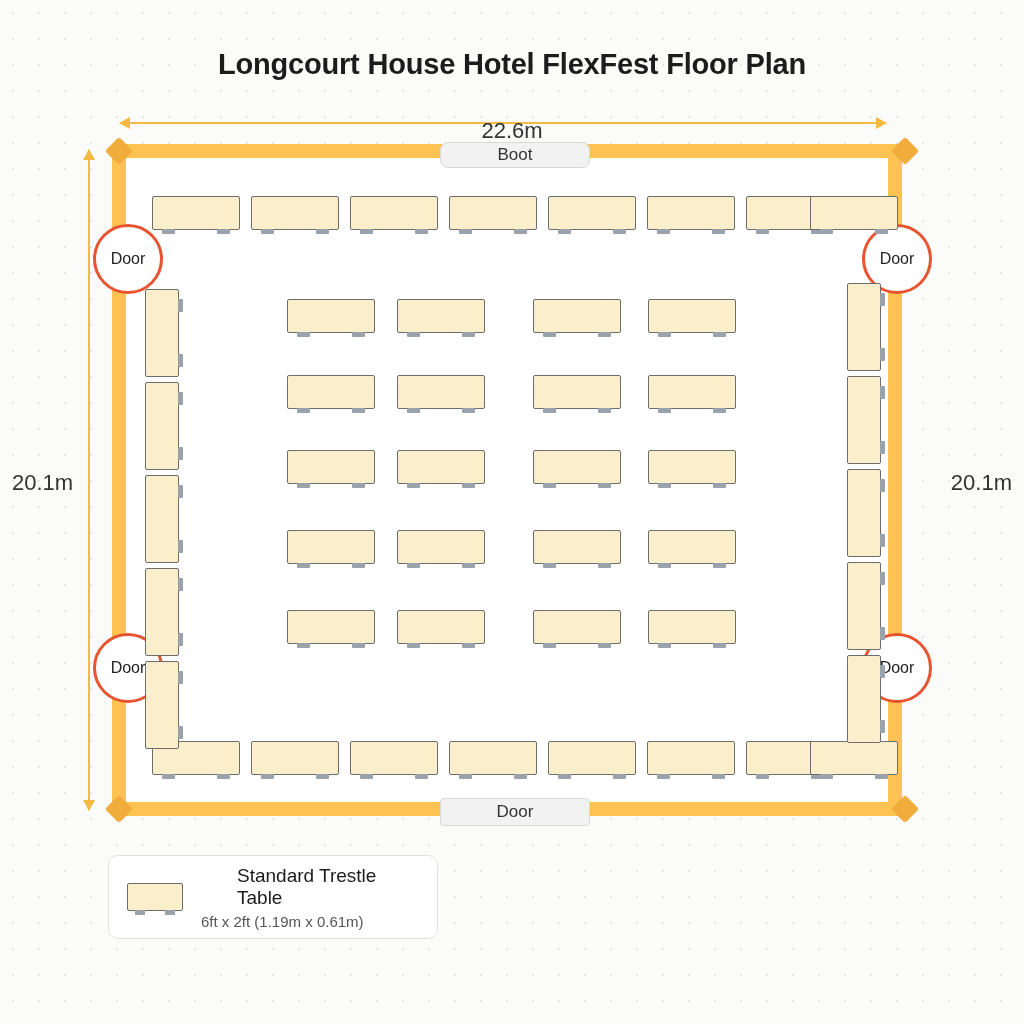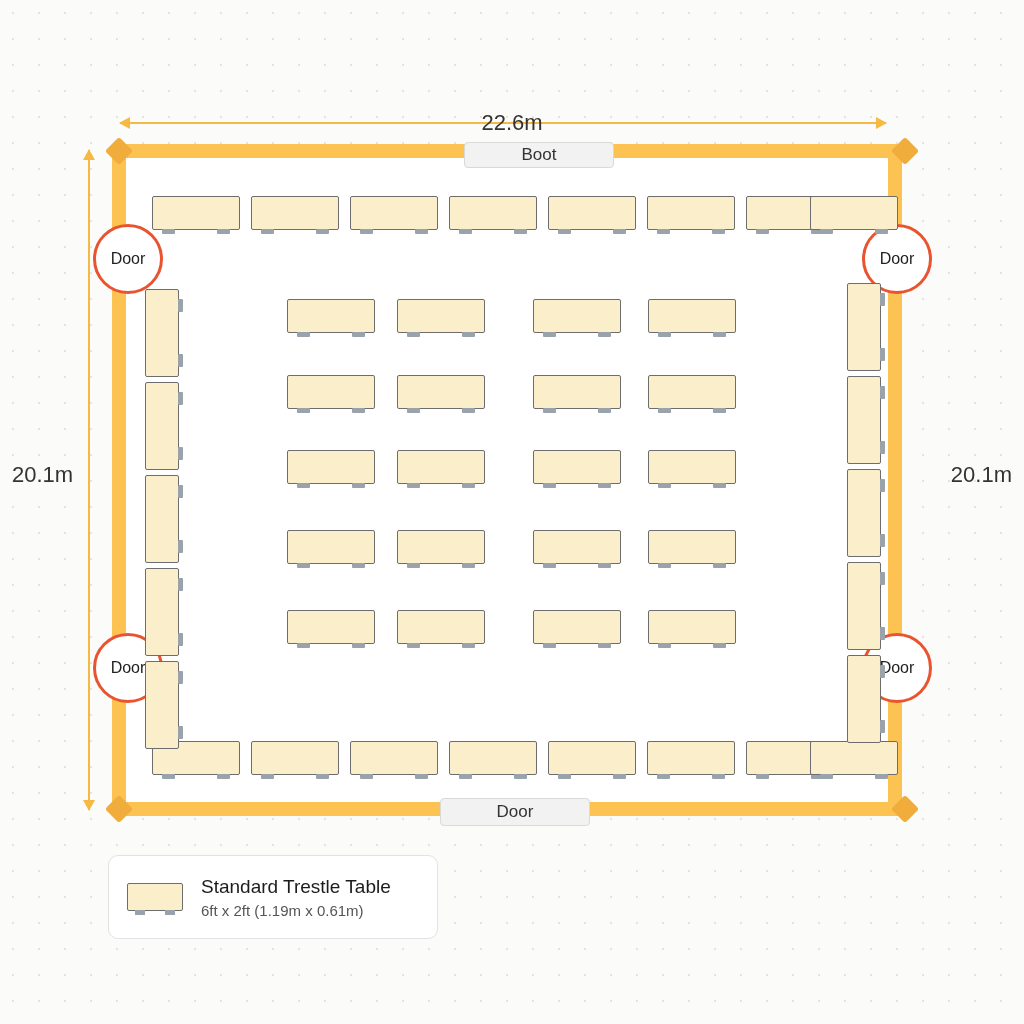--- a/index.html
+++ b/index.html
@@ -71,20 +71,21 @@
     border-right: 6px solid transparent;
   }
   .dim-left::before { top: -1px; border-bottom: 11px solid #f5b944; }
   .dim-left::after  { bottom: -1px; border-top: 11px solid #f5b944; }
 
   .dim-label {
     position: absolute;
     font-size: 22px;
     color: #333;
     white-space: nowrap;
+    margin-top: 8px;
   }
   .dim-label.top   { left: 0; top: 110px; width: 1024px; text-align: center; }
   .dim-label.left  { left: 12px; top: 462px; }
   .dim-label.right { right: 12px; top: 462px; }
 
   
   .wall {
     position: absolute;
     background: #fcc352;
     border-radius: 3px;
@@ -117,21 +118,21 @@
     position: absolute;
     background: #f2f2f2;
     border: 1px solid #d9d9d9;
     border-radius: 4px;
     display: flex;
     align-items: center;
     justify-content: center;
     font-size: 17px;
     color: #333;
   }
-  .opening-top    { left: 464px; top: 142px; width: 148px; height: 24px; }
+  .opening-top    { left: 440px; top: 142px; width: 148px; height: 24px; border-radius: 8px; }
   .opening-bottom { left: 440px; top: 798px; width: 148px; height: 26px; }
 
   .door-circle {
     position: absolute;
     width: 64px; height: 64px;
     border: 3px solid #e8542f;
     border-radius: 50%;
     background: #ffffff;
     display: flex;
     align-items: center;
@@ -198,28 +199,29 @@
     flex: none;
   }
   .legend-swatch .leg {
     position: absolute;
     bottom: -5px;
     width: 10px; height: 5px;
     background: #9aa2ab;
   }
   .legend-swatch .leg.l { left: 7px; }
   .legend-swatch .leg.r { right: 7px; }
-  .legend-text-main { font-size: 19px; color: #1c1c1c; }
+  .legend-text-main { font-size: 19px; color: #1c1c1c; margin-left: 36px; }
   .legend-text-sub  { font-size: 15px; color: #555; margin-top: 4px; }
 </style>
 </head>
 <body>
 
 <div id="stage">
 
+  <div class="title">Longcourt House Hotel FlexFest Floor Plan</div>
 
   <div class="dim-top"></div>
   <div class="dim-label top">22.6m</div>
 
   <div class="dim-left"></div>
   <div class="dim-label left">20.1m</div>
   <div class="dim-label right">20.1m</div>
 
   <div class="room-floor"></div>
   <div class="wall wall-top"></div>

